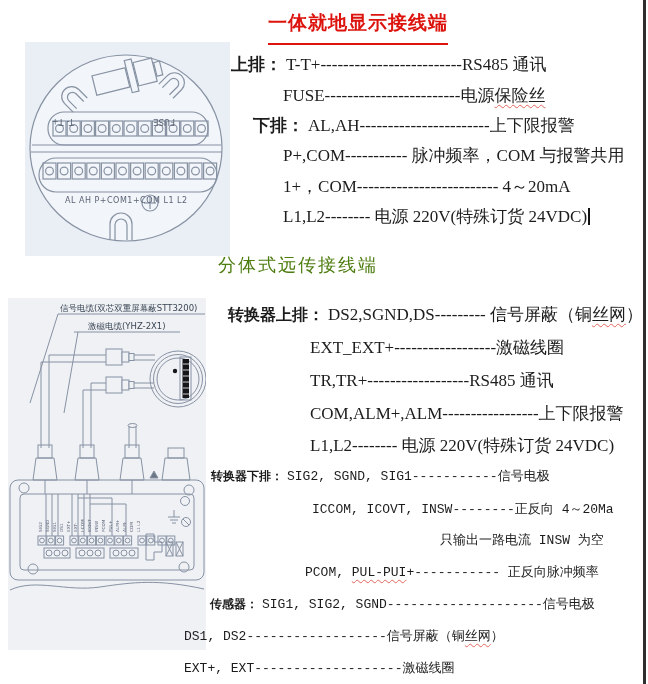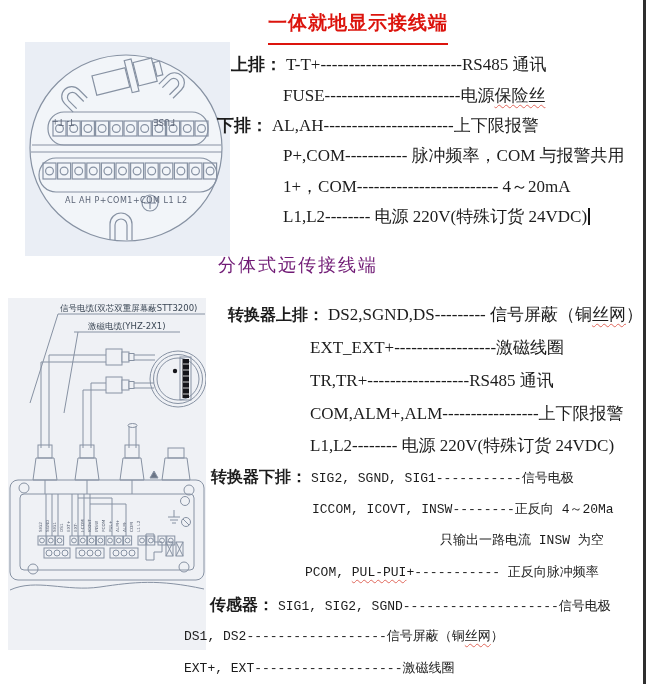--- a/index.html
+++ b/index.html
@@ -5,25 +5,25 @@
   html,body{margin:0;padding:0;}
   body{
     width:648px;height:684px;position:relative;overflow:hidden;
     background:#ffffff;font-family:"Liberation Serif",serif;color:#1c1c1c;
   }
   .abs{position:absolute;white-space:nowrap;}
   .title{
     font-size:19px;font-weight:700;color:#dc140d;
     border-bottom:2px solid #dc140d;padding-bottom:7px;letter-spacing:1px;
   }
-  .sec2{font-size:18px;color:#701a75;letter-spacing:2px;}
+  .sec2{font-size:18px;color:#4d7c0f;letter-spacing:2px;}
   .row{font-size:17px;}
   .row b{font-weight:700;margin-right:4px;}
   .mono{font-family:"Liberation Mono",monospace;font-size:13px;}
-  .mono b{font-family:"Liberation Sans",sans-serif;font-size:16px;}
+  .mono b{font-family:"Liberation Sans",sans-serif;font-size:12px;}
   .squig{
     text-decoration-line:underline;text-decoration-style:wavy;
     text-decoration-color:#e0685c;text-decoration-thickness:1px;text-underline-offset:3px;
   }
   .cursor{display:inline-block;width:2px;height:17px;background:#111;vertical-align:-3px;margin-left:1px;}
   .dg{position:absolute;}
   .dg1{left:25px;top:42px;width:205px;height:214px;background:#eaeef5;}
   .dg2{left:8px;top:298px;width:198px;height:352px;background:#eff1f5;text-align:center;}
   .rightbar{position:absolute;left:643px;top:0;width:3px;height:684px;background:#2f2f2f;}
   svg{display:block;}
@@ -292,21 +292,21 @@
       </g>
   </svg>
 </div>
 
 <div class="rightbar"></div>
 
 <div class="abs title" style="left:268px;top:10px;">一体就地显示接线端</div>
 
 <div class="abs row" style="left:231px;top:53px;"><b>上排：</b><span>T-T+-------------------------RS485 通讯</span></div>
 <div class="abs row" style="left:283px;top:84px;"><span>FUSE------------------------电源</span><span class="squig">保险丝</span></div>
-<div class="abs row" style="left:217px;top:114px;"><b>下排：</b><span>AL,AH-----------------------上下限报警</span></div>
+<div class="abs row" style="left:231px;top:114px;padding-left:22px;"><b>下排：</b><span>AL,AH-----------------------上下限报警</span></div>
 <div class="abs row" style="left:283px;top:144px;"><span>P+,COM----------- 脉冲频率，COM 与报警共用</span></div>
 <div class="abs row" style="left:283px;top:175px;"><span>1+，COM------------------------- 4～20mA</span></div>
 <div class="abs row" style="left:283px;top:205px;"><span>L1,L2-------- 电源 220V(特殊订货 24VDC)</span><span class="cursor"></span></div>
 
 <div class="abs sec2" style="left:218px;top:253px;">分体式远传接线端</div>
 
 <div class="abs row" style="left:211px;top:303px;"><b style="font-family:'Liberation Sans',sans-serif;font-size:16px;margin-left:17px;">转换器上排：</b><span>DS2,SGND,DS--------- 信号屏蔽（铜</span><span class="squig">丝网</span><span>）</span></div>
 <div class="abs row" style="left:310px;top:336px;"><span>EXT_EXT+------------------激磁线圈</span></div>
 <div class="abs row" style="left:310px;top:369px;"><span>TR,TR+------------------RS485 通讯</span></div>
 <div class="abs row" style="left:310px;top:402px;"><span>COM,ALM+,ALM-----------------上下限报警</span></div>

